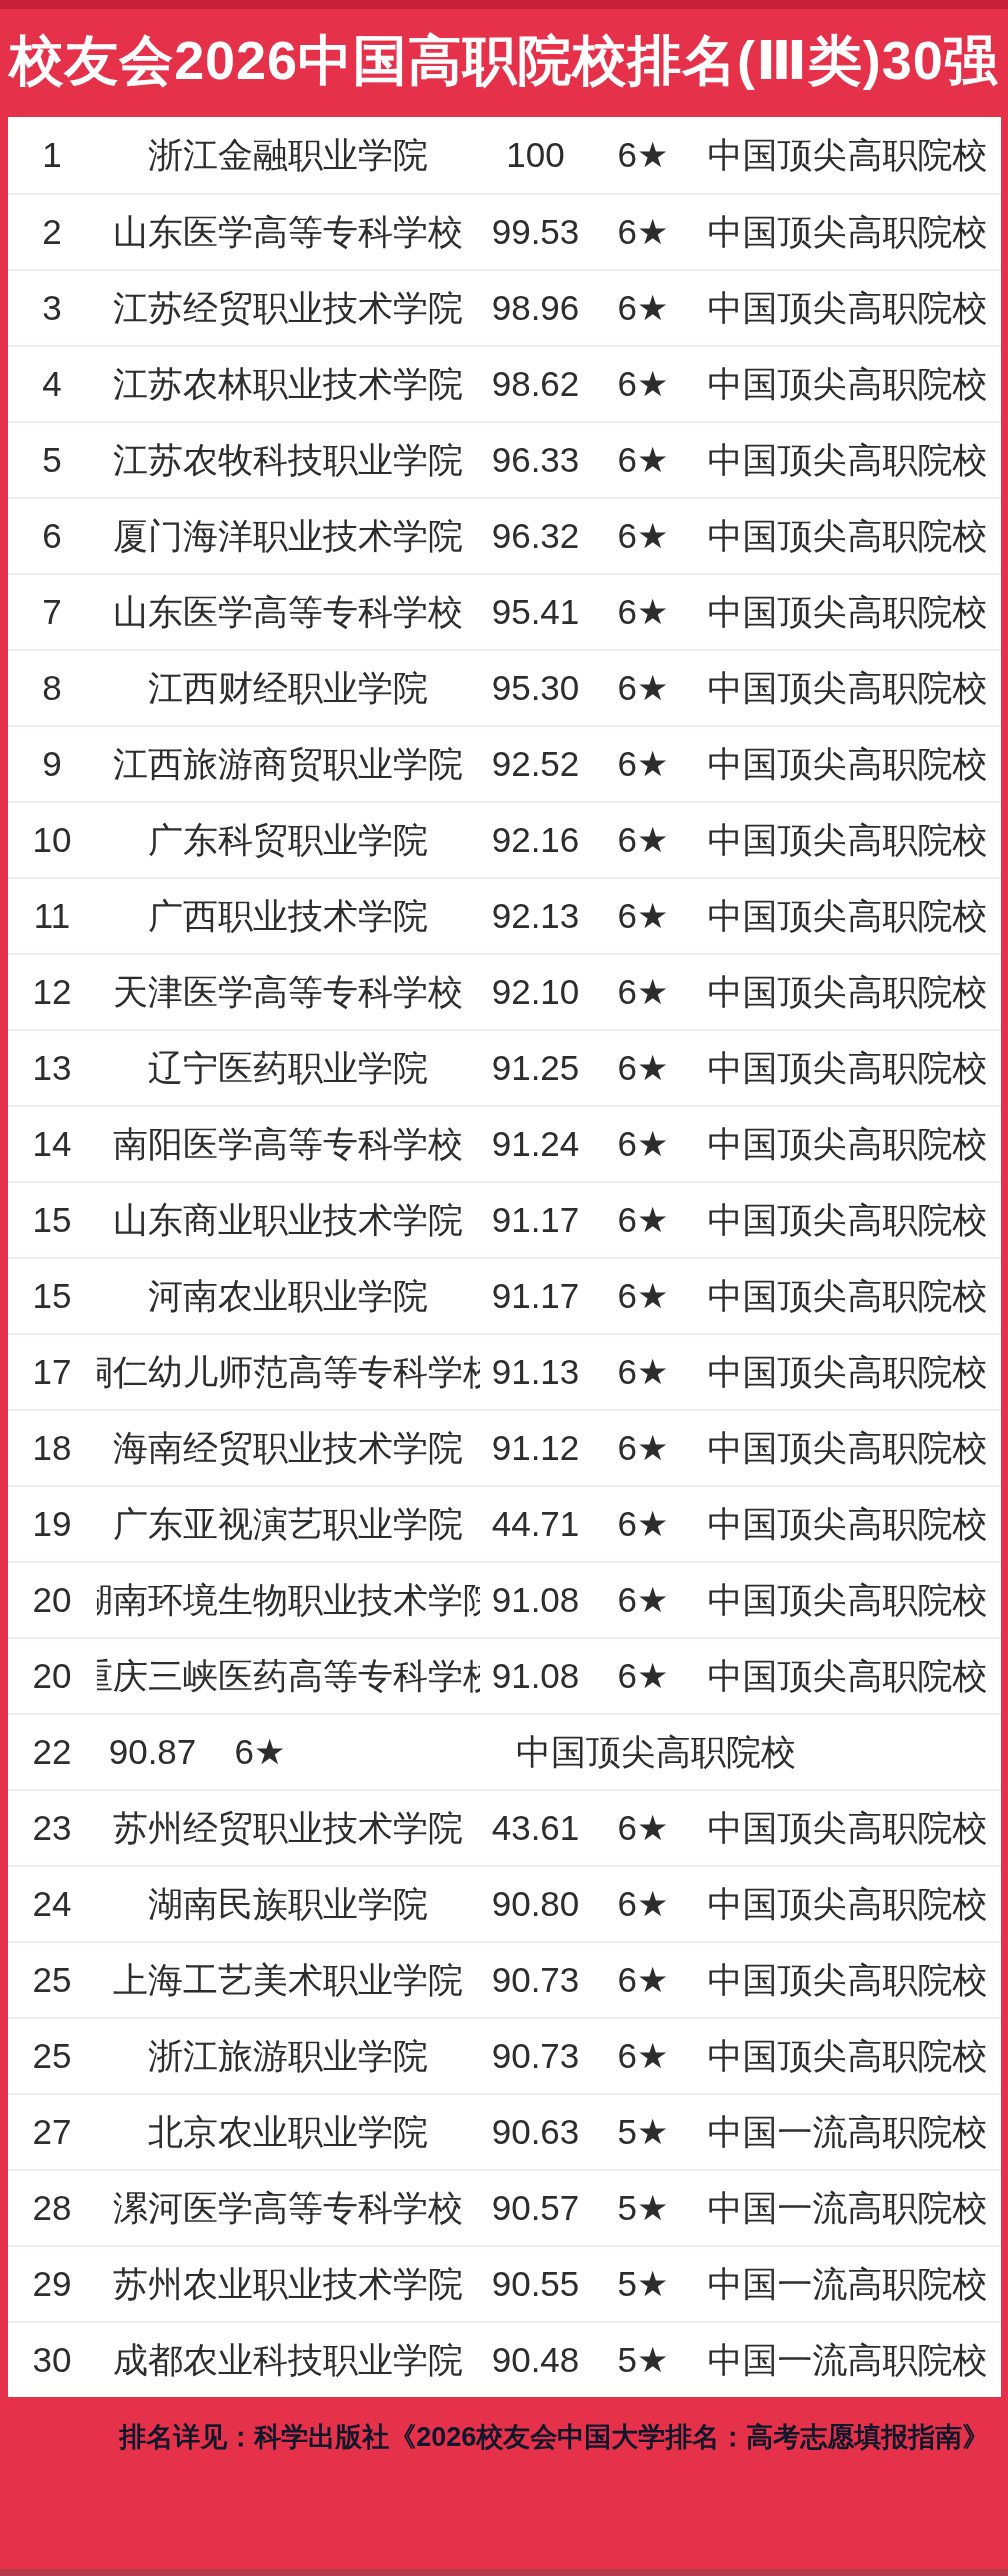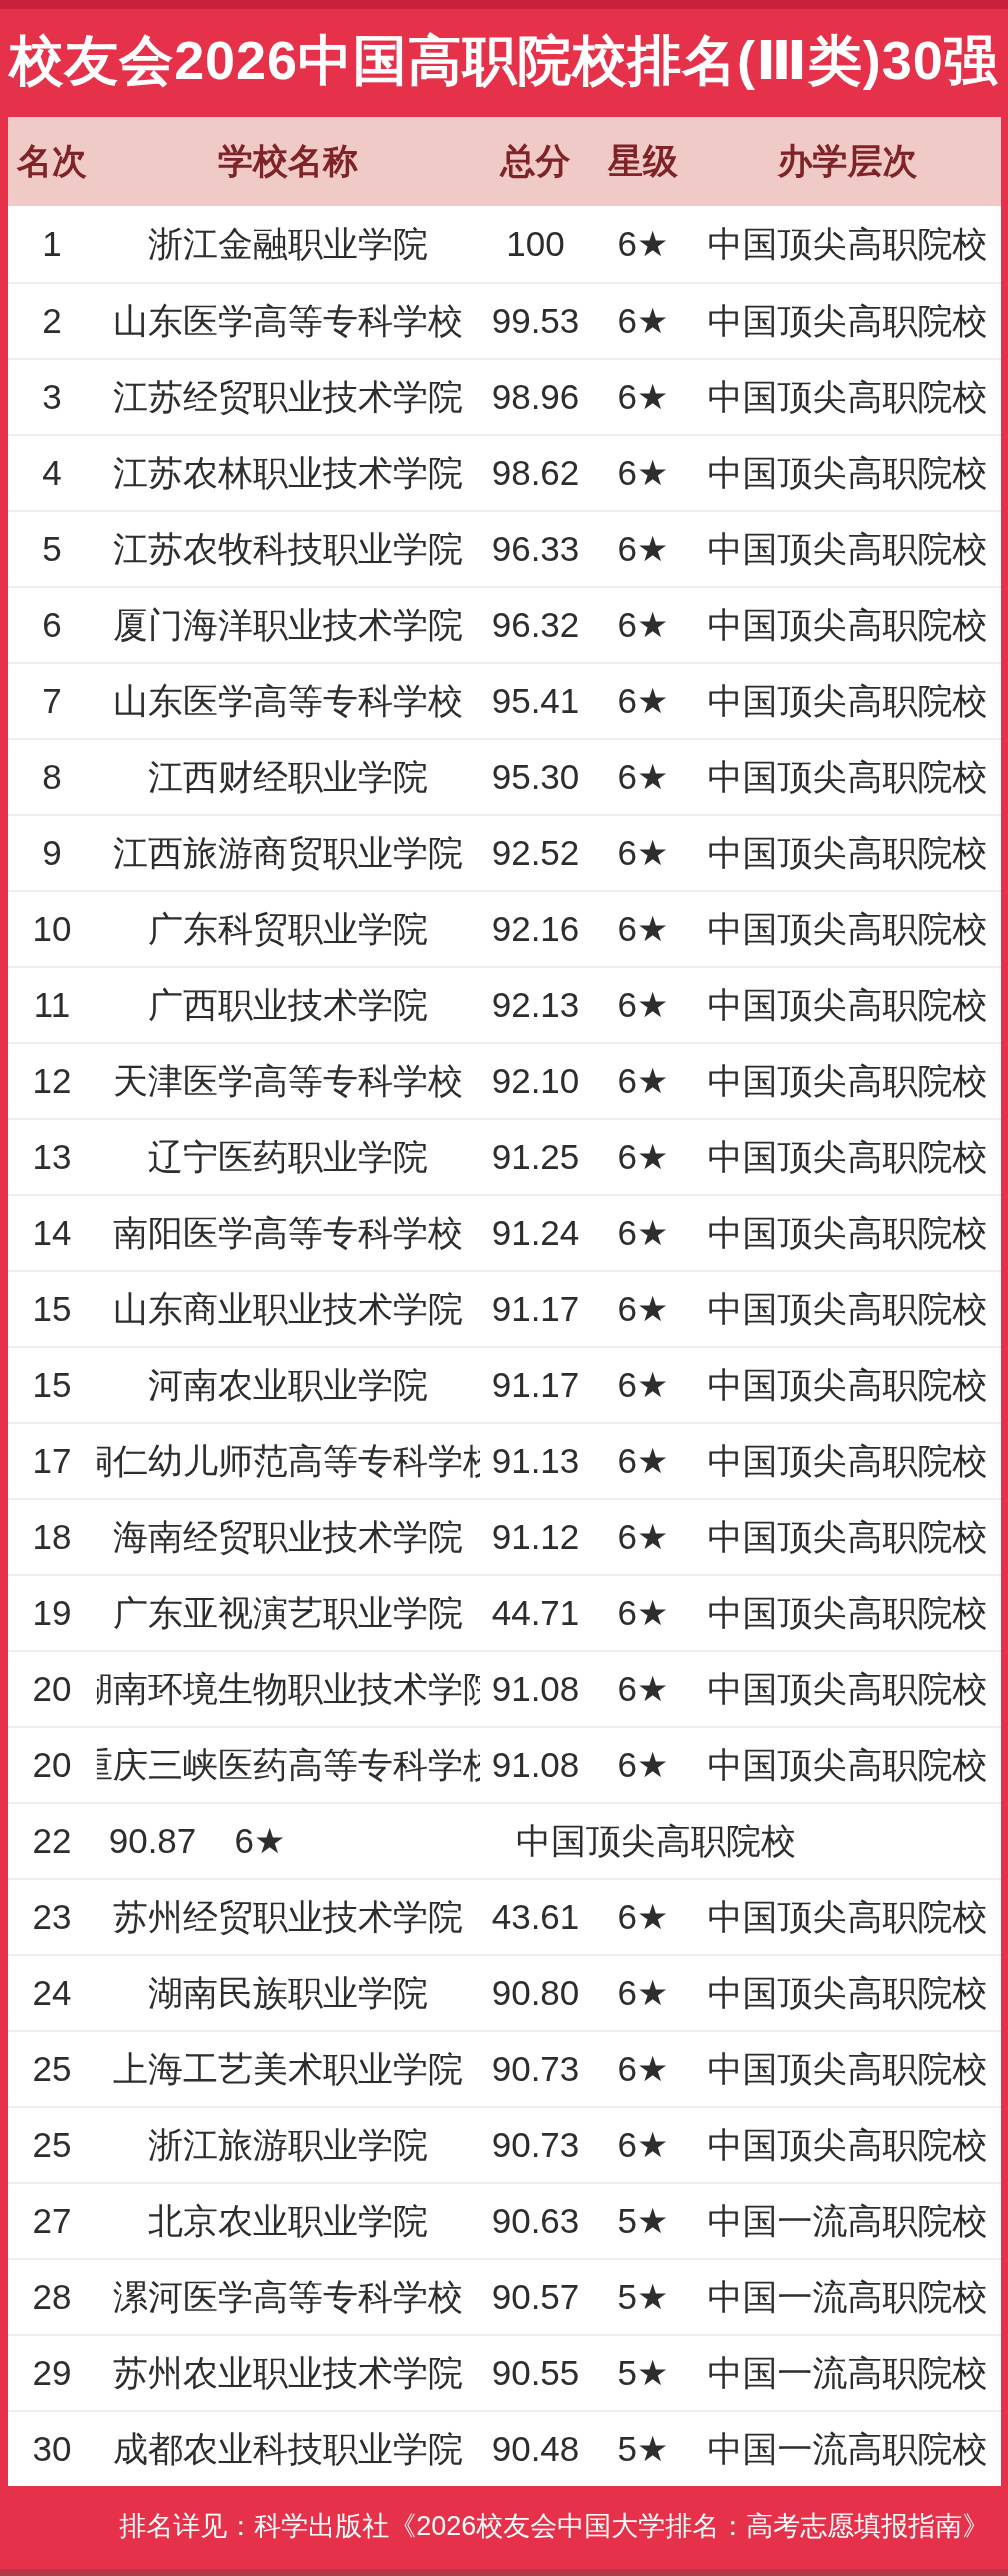--- a/index.html
+++ b/index.html
@@ -83,44 +83,37 @@
 
   .footer-band {
     height: 79px;
     display: flex;
     align-items: center;
     justify-content: flex-end;
     padding-right: 18.7px;
     background: #e6314a;
   }
   .footer-band .note {
-    color: #ffffff;
+    color: #0f172a;
     font-size: 27px;
-    font-weight: 400;
+    font-weight: 700;
     white-space: nowrap;
   }
 </style>
 </head>
 <body>
 
 <div class="page">
   <div class="edge-top"></div>
 
   <div class="title-band">
     <h1>校友会2026中国高职院校排名(Ⅲ类)30强</h1>
   </div>
 
   <div class="table-frame">
-    <div class="thead">
-      <div class="th col-rank">名次</div>
-      <div class="th col-name">学校名称</div>
-      <div class="th col-score">总分</div>
-      <div class="th col-star">星级</div>
-      <div class="th col-level">办学层次</div>
-    </div>
 
     <div class="tbody">
       <div class="tr">
         <div class="td col-rank">1</div>
         <div class="td col-name">浙江金融职业学院</div>
         <div class="td col-score">100</div>
         <div class="td col-star">6★</div>
         <div class="td col-level">中国顶尖高职院校</div>
       </div>
 

